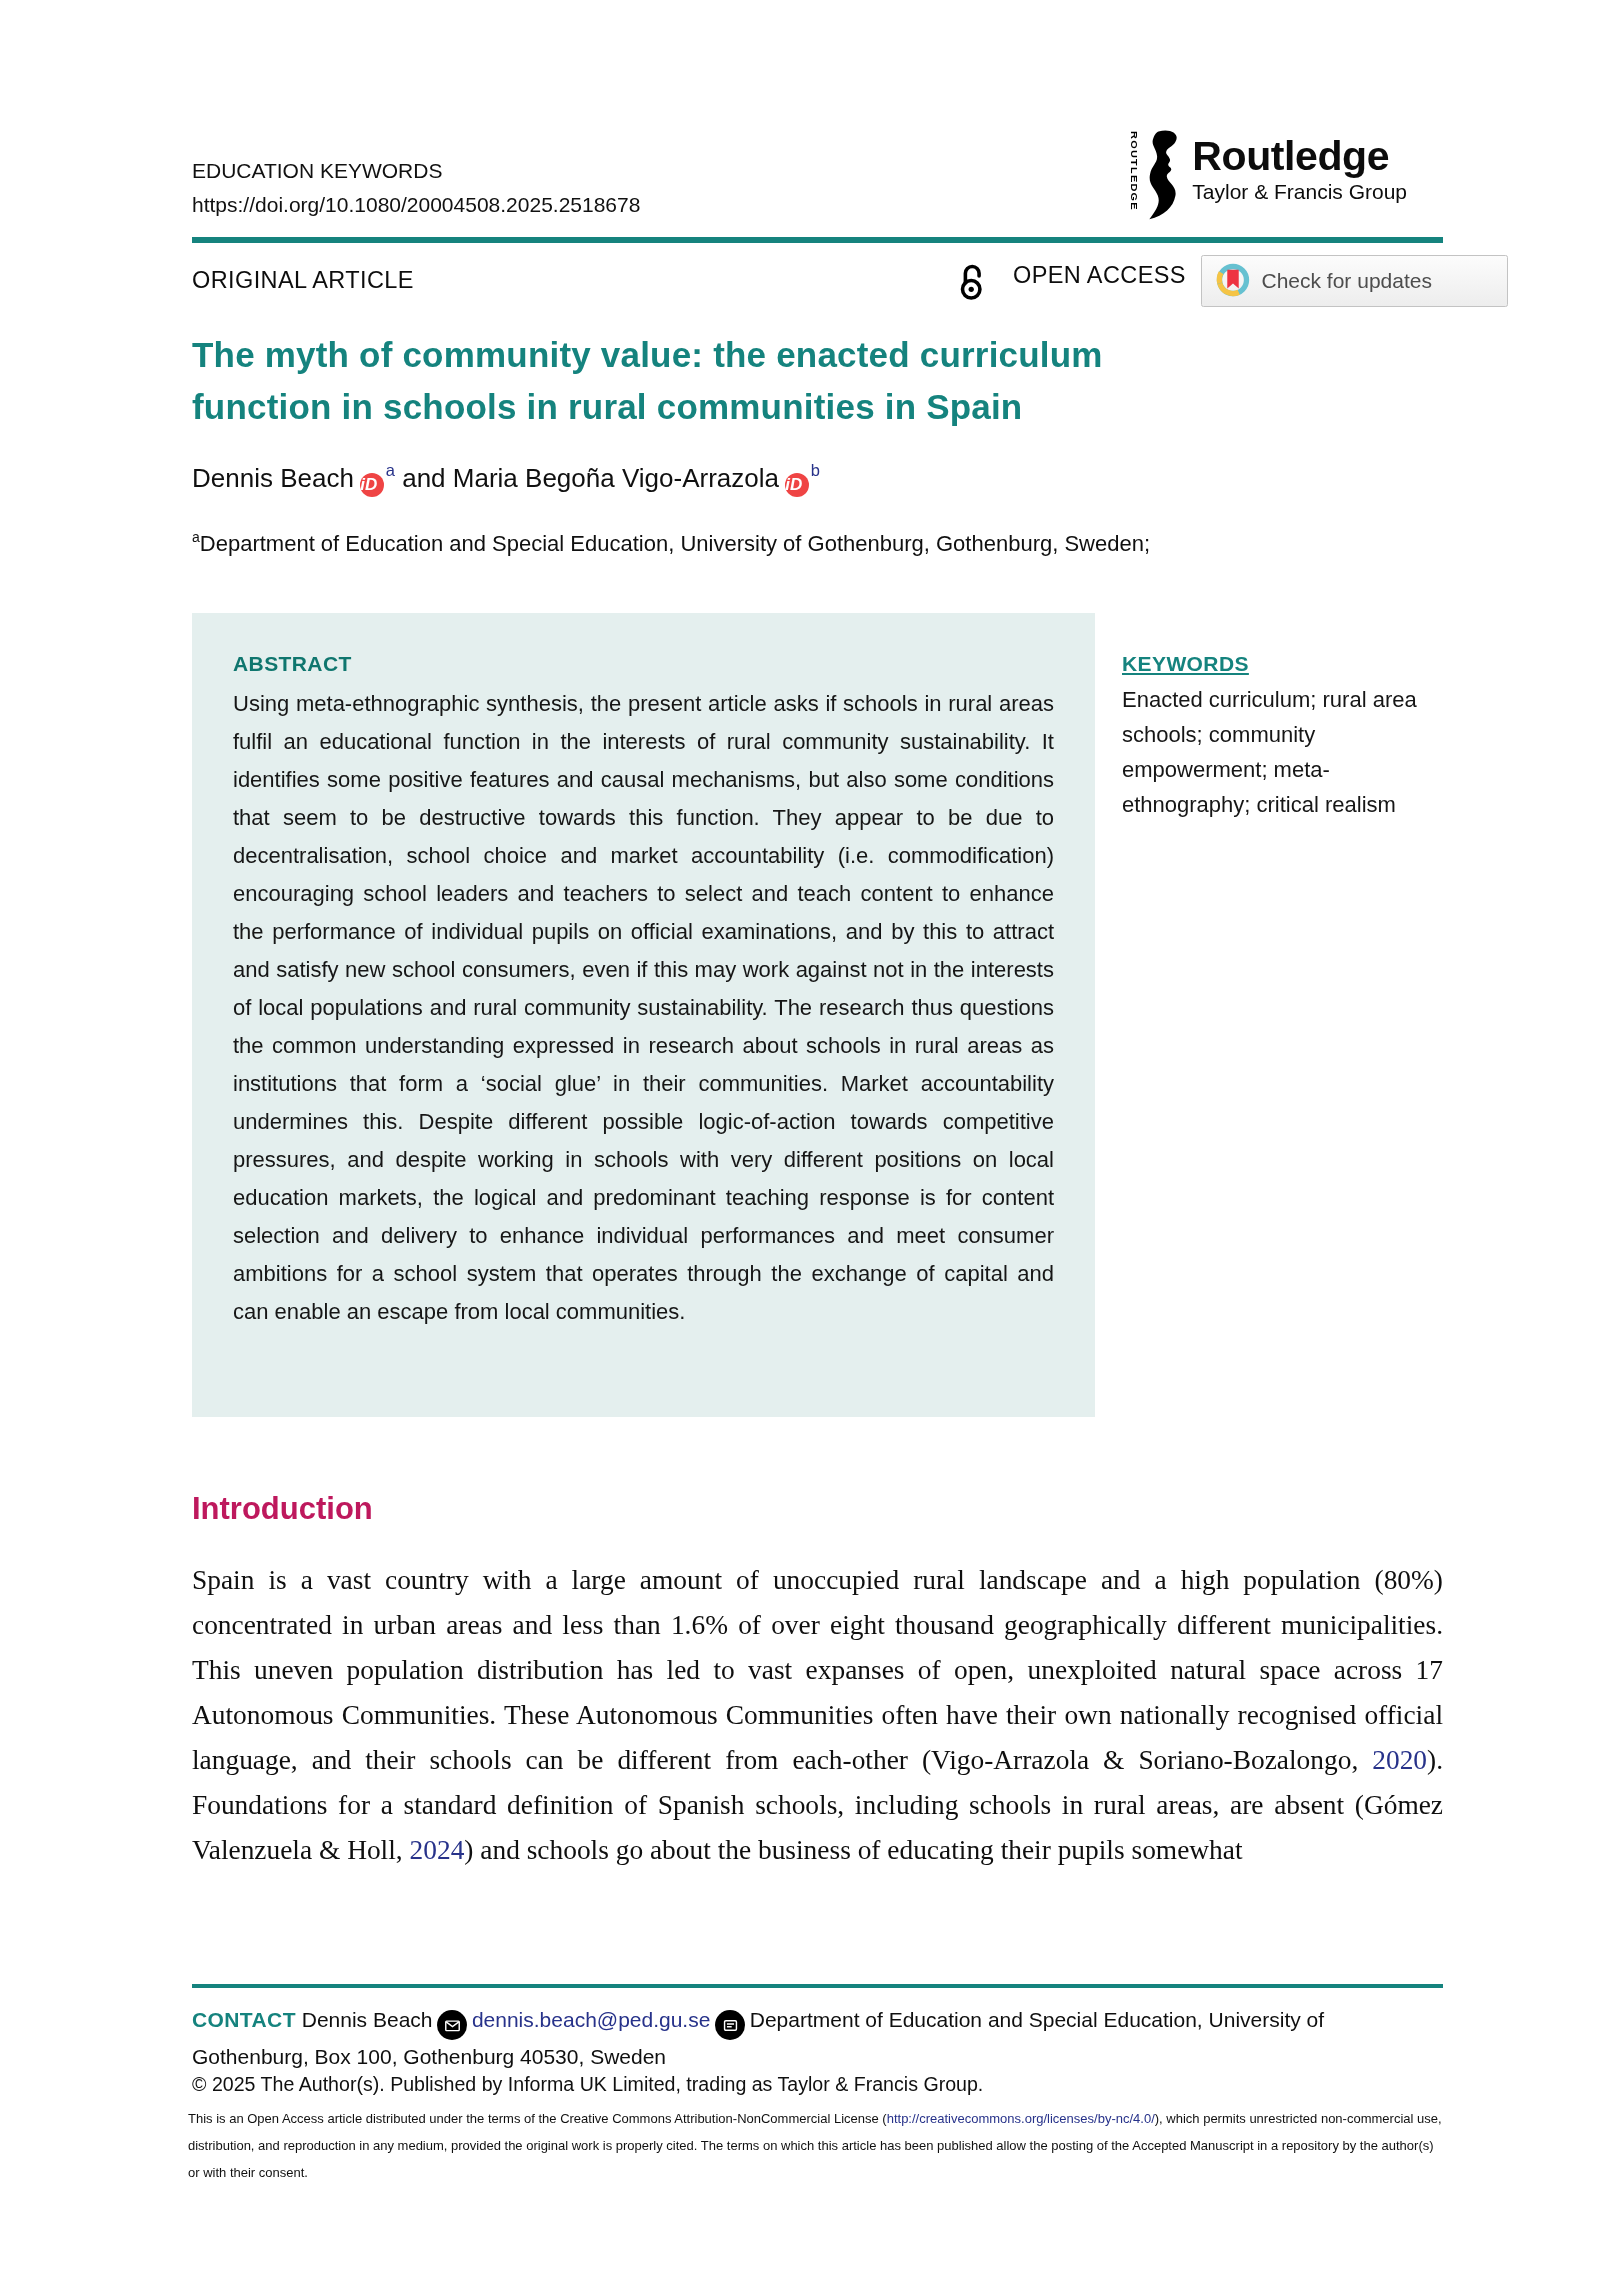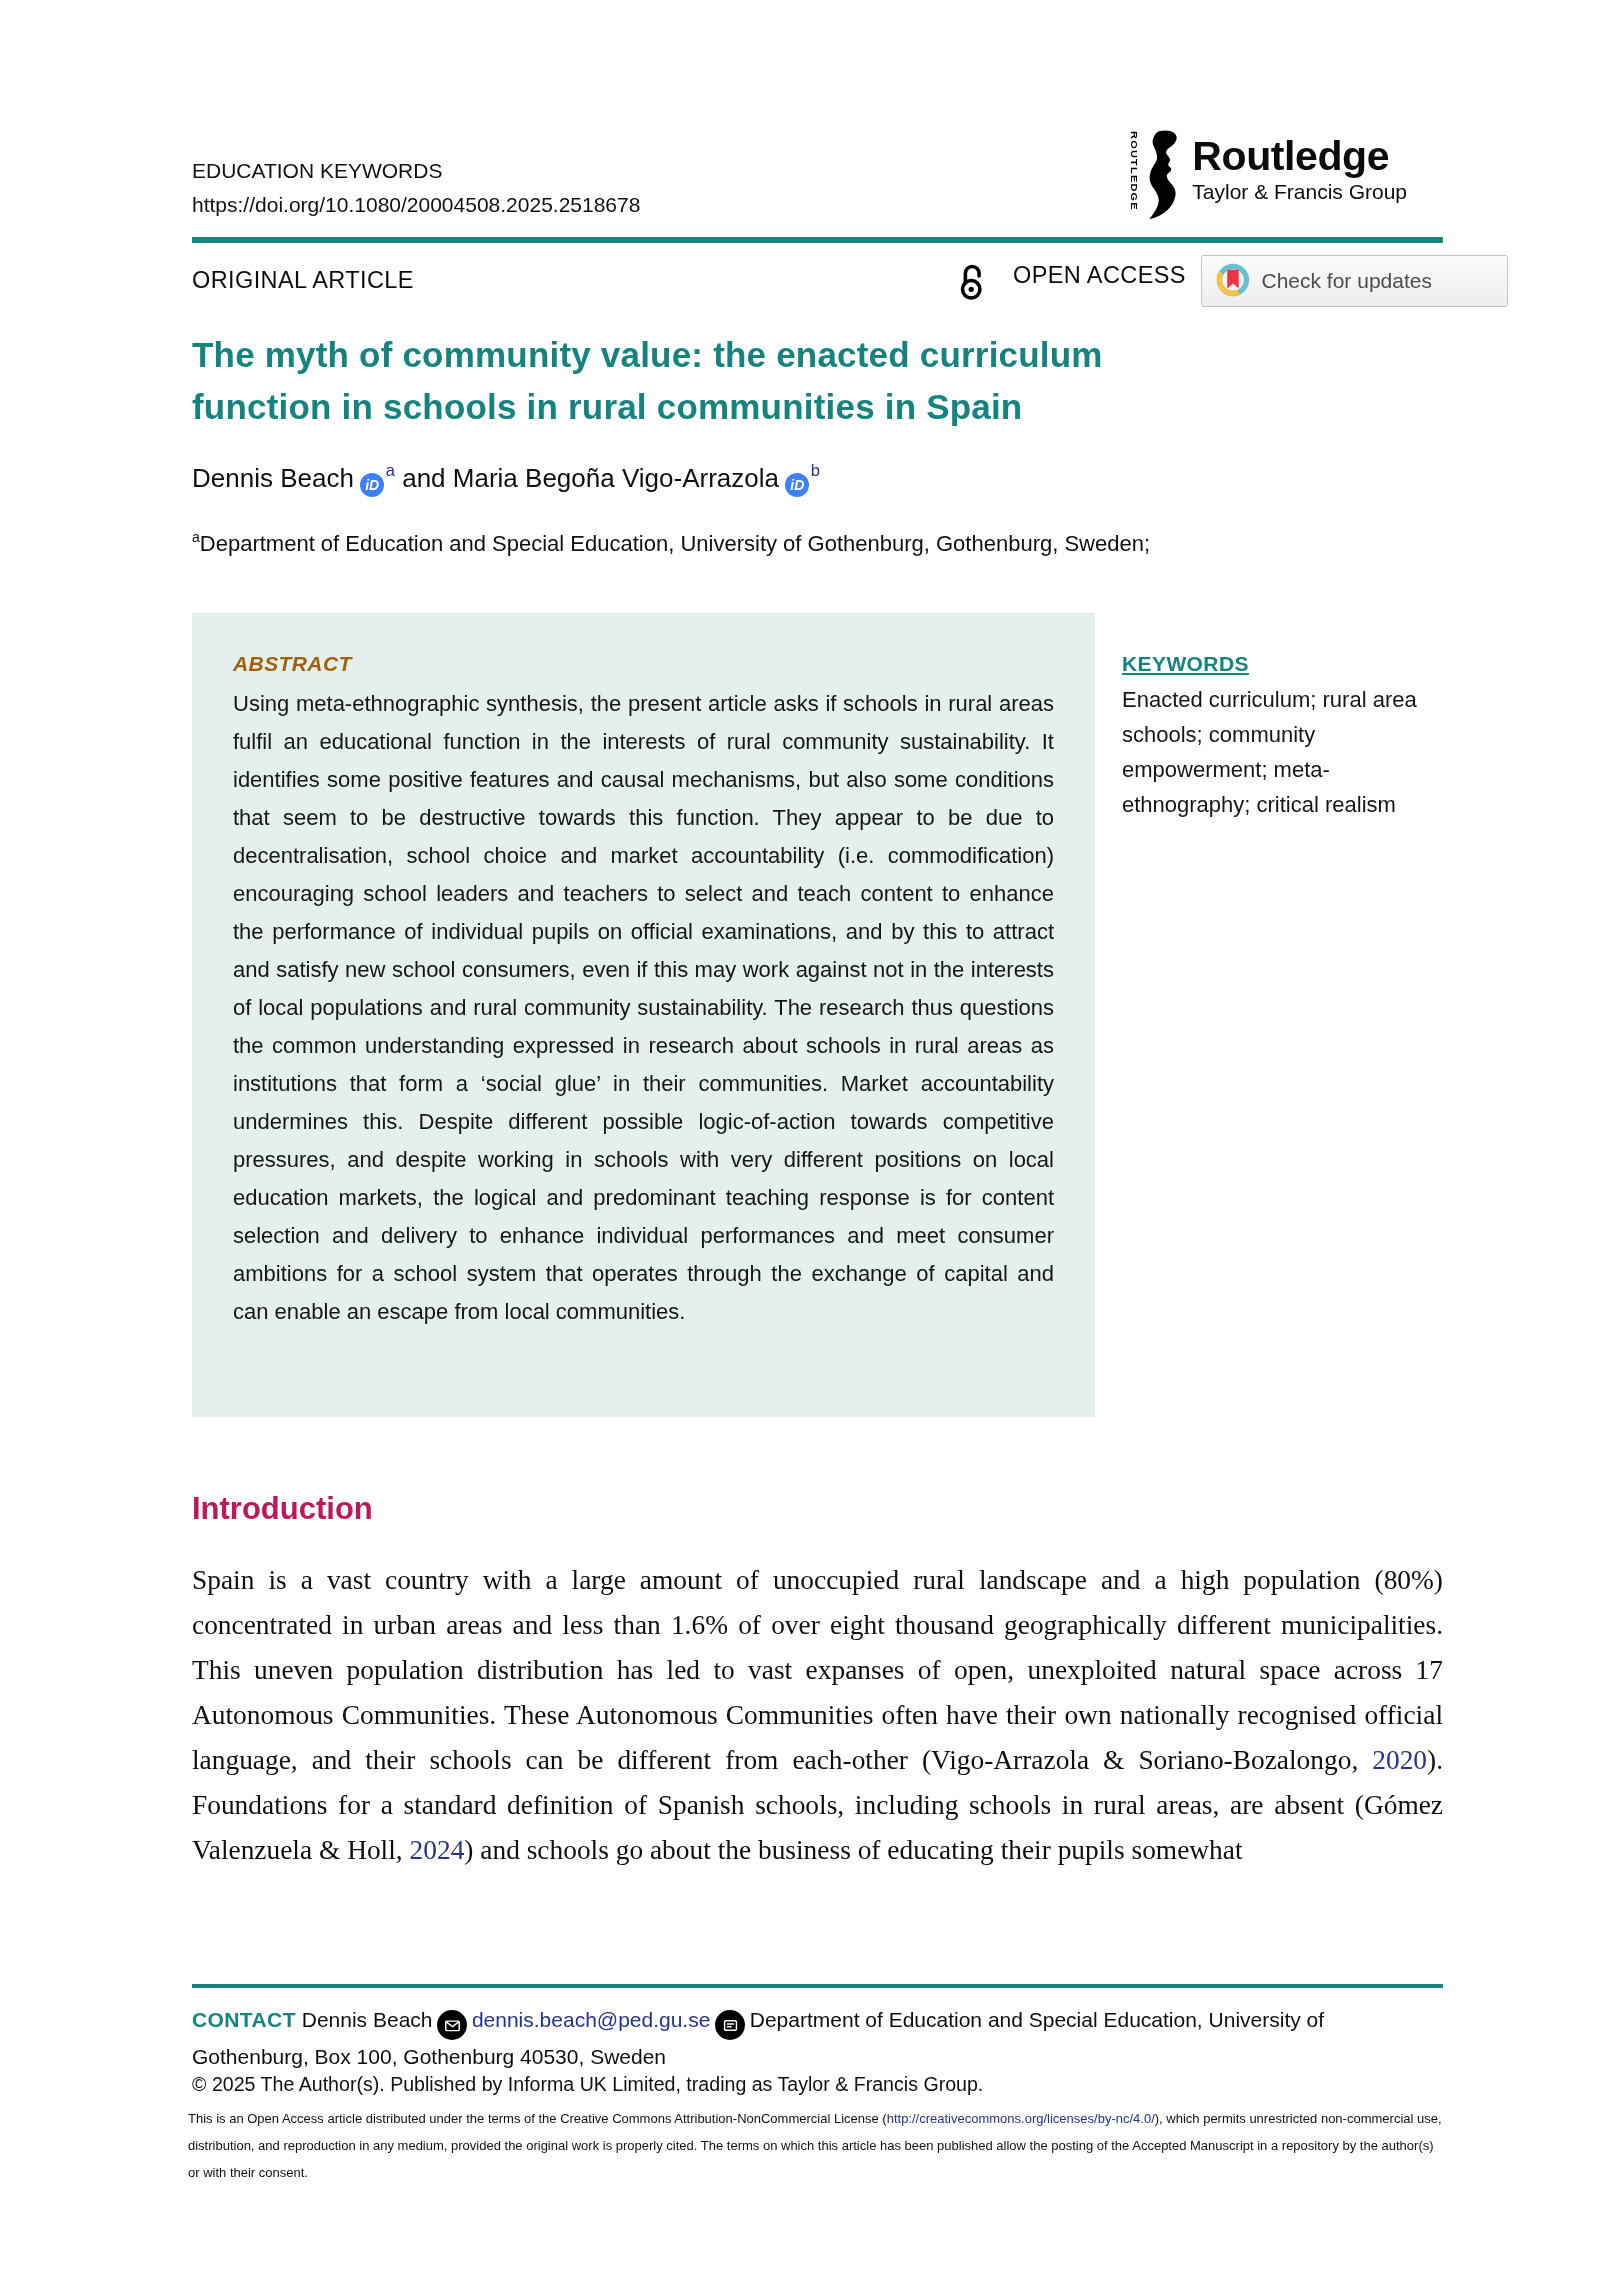--- a/index.html
+++ b/index.html
@@ -24,28 +24,28 @@
 
   .oa-group { position:absolute; left:958px; top:262px; display:flex; gap:27px; }
   .oa-label { font-size:23.5px; color:#0d0d0d; letter-spacing:0.4px; }
 
   .check-badge { position:absolute; left:1201px; top:255px; width:307px; height:52px; background:linear-gradient(#fcfcfc,#ededed); border:0.8px solid #c3c3c3; border-radius:2.4px; display:flex; align-items:center; gap:11px; padding:0 12.5px; cursor:pointer; }
   .check-badge .label { font-size:21px; color:#4d4d4d; }
 
   
   .title { position:absolute; left:192px; top:329px; width:1011px; font-size:35px; line-height:52px; font-weight:600; color:#15837e; letter-spacing:0.2px; }
   .authors { position:absolute; left:192px; top:461px; font-size:26px; color:#101010; }
-  .orcid { display:inline-block; width:24px; height:24px; border-radius:50%; background:#3b82f6; color:#fff; font-size:14px; font-weight:700; text-align:center; line-height:24px; vertical-align:-3.1px; margin:0 1.6px 0 6.3px; font-style:italic; }
+  .orcid { display:inline-block; width:24px; height:24px; border-radius:50%; background:#ef4444; color:#fff; font-size:17px; font-weight:700; text-align:left; line-height:24px; vertical-align:-3.1px; margin:0 1.6px 0 6.3px; font-style:italic; }
   .auth-sup { font-size:16.5px; color:#27328a; vertical-align:11px; }
   .affiliations { position:absolute; left:192px; top:520px; font-size:22px; line-height:35px; color:#101010; }
   .affil-sup { font-size:14px; vertical-align:8.6px; }
 
   
   .abstract-box { position:absolute; left:192px; top:613px; width:903px; min-height:804px; background:#e4efee; padding:39px 41px 39px 41px; }
-  .abs-heading { font-size:21px; font-weight:700; color:#a16207; letter-spacing:0.4px; margin-bottom:9.4px;font-style:italic; }
+  .abs-heading { font-size:21px; font-weight:700; color:#0f766e; letter-spacing:0.4px; margin-bottom:9.4px; }
   .abs-text { font-size:22px; line-height:38px; text-align:justify; color:#161616; }
   .keywords { position:absolute; left:1122px; top:652px; width:335px; }
   .kw-heading { font-size:21px; font-weight:700; color:#15837e; letter-spacing:0.4px; margin-bottom:6.3px;text-decoration:underline; }
   .kw-text { font-size:22px; line-height:35px; color:#161616; }
 
   
   .intro-heading { position:absolute; left:192px; top:1491px; font-size:31px; font-weight:700; color:#be185d; }
   .intro-body { position:absolute; left:192px; top:1558px; width:1251px; font-family:"Liberation Serif", serif; font-size:27.4px; line-height:45px; text-align:justify; color:#0f0f0f; }
   .intro-body a { color:#27328a; text-decoration:none; }
 

